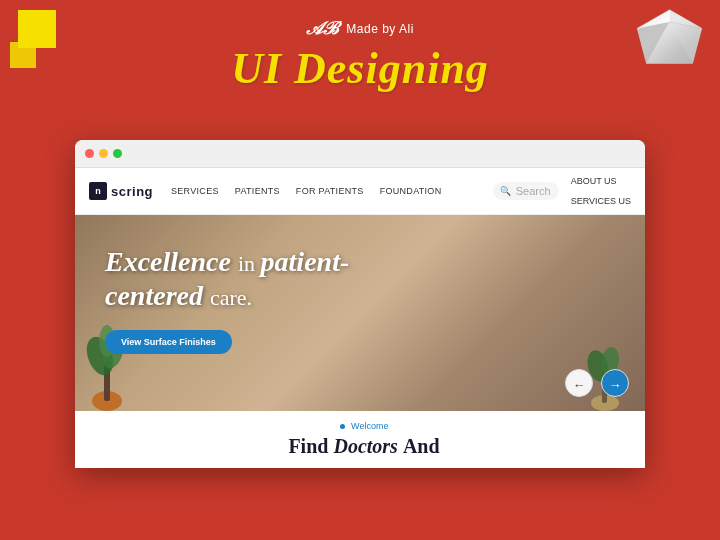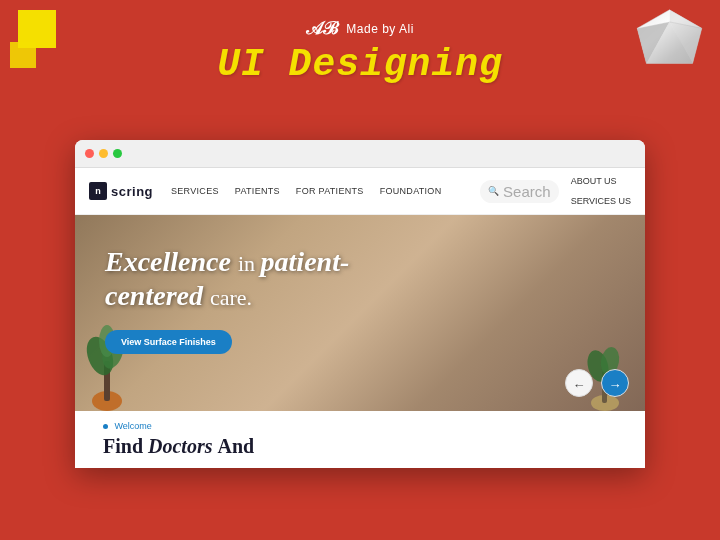--- a/index.html
+++ b/index.html
@@ -62,34 +62,35 @@
     .made-by-row {
       display: flex;
       align-items: center;
       justify-content: center;
       gap: 8px;
       margin-bottom: 4px;
     }
     .logo-icon {
       font-size: 18px;
       color: #fff;
+      font-style: italic;
       font-weight: bold;
     }
     .made-by-text {
       color: #fff;
       font-size: 12px;
       font-weight: 500;
       letter-spacing: 0.5px;
     }
     .ui-designing-text {
       color: #f5e000;
-      font-size: 38px;
+      font-size: 44px;
       font-style: italic;
       font-weight: bold;
-      font-family: Liberation Mono, monospace;
+      font-family: Liberation Serif, serif;
       letter-spacing: 1px;
       text-shadow: 1px 1px 3px rgba(0,0,0,0.2);
     }
 
     
     .browser-mockup {
       position: absolute;
       top: 140px;
       left: 75px;
       right: 75px;
@@ -174,21 +175,21 @@
       gap: 4px;
       background: #f5f5f5;
       border-radius: 12px;
       padding: 3px 8px;
     }
     .search-icon-sm {
       color: #888;
       font-size: 9px;
     }
     .search-text {
-      font-size: 15px;
+      font-size: 11px;
       color: #aaa;
     }
     .nav-right-links {
       display: flex;
       gap: 10px;
       flex-direction: column;
     }
     .nav-right-link {
       font-size: 9px;
       color: #333;
@@ -288,21 +289,21 @@
     }
     .arrow-next {
       background: #1a7fc5;
       color: #fff;
     }
 
     
     .below-hero {
       background: #fff;
       padding: 10px 20px;
-      text-align: left;
+      text-align: center;
       margin-left: 8px;
     }
     .welcome-text {
       font-size: 9px;
       color: #1a7fc5;
       margin-bottom: 4px;
     }
     .welcome-dot {
       display: inline-block;
       width: 5px;

